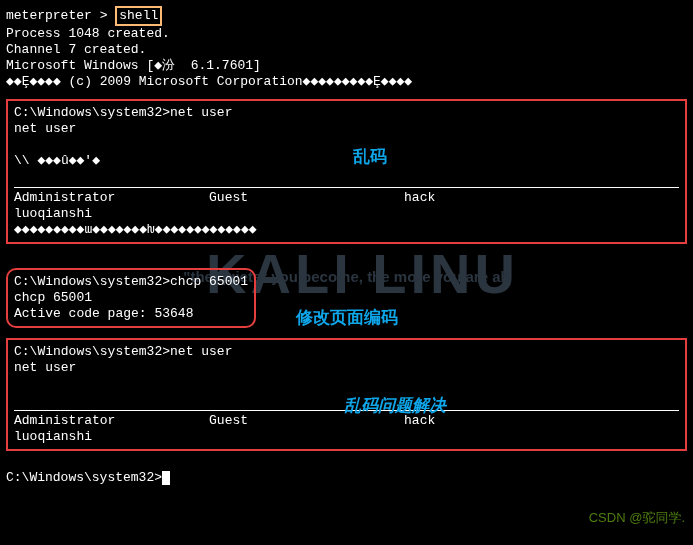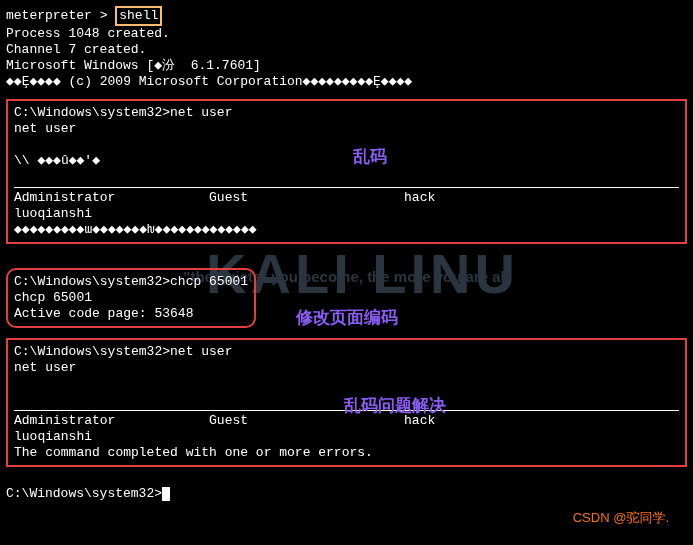--- a/index.html
+++ b/index.html
@@ -50,34 +50,34 @@
       padding: 0 2px;
     }
     .red-box {
       border: 2px solid #e53e3e;
       padding: 4px 6px;
       margin: 3px 0;
       position: relative;
     }
     .annotation {
       position: absolute;
-      color: #8b5cf6;
+      color: #0ea5e9;
       font-family: 'Microsoft YaHei', sans-serif;
       font-size: 17px;
       font-weight: bold;
     }
     .hr-line {
       border-bottom: 1px solid #fff;
       margin: 2px 0;
     }
     .csdn-watermark {
       position: absolute;
       bottom: 18px;
-      right: 24px;
-      color: #f97316;
+      right: 8px;
+      color: #4d7c0f;
       font-size: 13px;
       font-family: 'Microsoft YaHei', sans-serif;
       z-index: 2;
       margin-left: 44px;
     }
     .cursor-block {
       background: #fff;
       display: inline-block;
       width: 8px;
       height: 14px;
@@ -117,29 +117,28 @@
   <div class="red-box" style="display:inline-block; min-width:248px;border-radius:10px;">
     <div class="line">C:\Windows\system32&gt;chcp 65001</div>
     <div class="line">chcp 65001</div>
     <div class="line">Active code page: 53648</div>
   </div>
   <div class="annotation" style="left:290px; top:300px;">修改页面编码</div>
 
   <div style="height:4px"></div>
 
   <div class="red-box">
-    <div class="annotation" style="left:336px; top:54px;">乱码问题解决</div>
+    <div class="annotation" style="left:336px; top:54px;font-style:italic;">乱码问题解决</div>
     <div class="line">C:\Windows\system32&gt;net user</div>
     <div class="line">net user</div>
     <div style="height:16px"></div>
     <div style="height:16px"></div>
     <div class="hr-line"></div>
     <div class="line">Administrator            Guest                    hack</div>
     <div class="line">luoqianshi</div>
-    <div class="line">The command completed with one or more errors.</div>
   </div>
 
   <div style="height:16px"></div>
   <div class="line"><span>C:\Windows\system32&gt;</span><span class="cursor-block"></span></div>
 
 </div>
 
 <div class="csdn-watermark">CSDN @驼同学.</div>
 
 </body></html>

